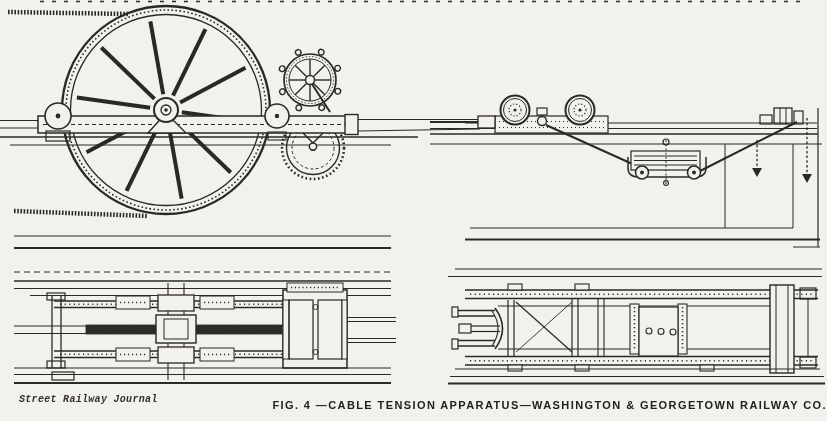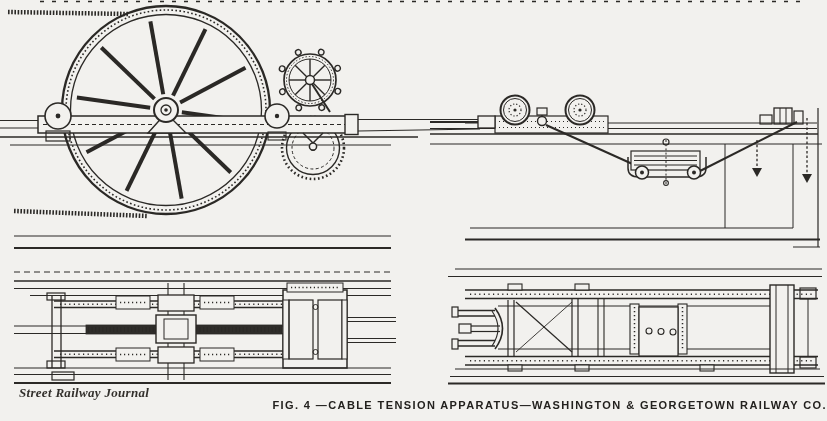--- a/index.html
+++ b/index.html
@@ -11,23 +11,23 @@
   svg line,svg circle,svg rect,svg path{stroke:#2b2926;fill:none;}
   .paper{fill:#f2f1ee;}
   .inkfill{fill:#2b2926;stroke:none;}
   .darkfill{fill:#2f2d2a;}
   .caption{
     position:absolute;left:0;right:0;top:399px;text-align:right;
     font-family:"Liberation Sans",sans-serif;font-size:11px;font-weight:bold;
     letter-spacing:1.4px;color:#23211e;white-space:nowrap;
   }
   .credit{
-    position:absolute;left:19px;top:385px;
-    font-family:Liberation Serif, serif;font-style:italic;font-weight:bold;
-    font-size:13px;color:#33302c;letter-spacing:0.3px;
+    position:absolute;left:19px;top:394px;
+    font-family:Liberation Mono, monospace;font-style:italic;font-weight:bold;
+    font-size:10px;color:#33302c;letter-spacing:0.3px;
   }
 </style>
 </head>
 <body>
 
 <div class="plate">
 
 <svg width="827" height="421" viewBox="0 0 827 421">
   <defs>
     <pattern id="hatch" width="4.5" height="4.5" patternUnits="userSpaceOnUse" patternTransform="rotate(40)">

